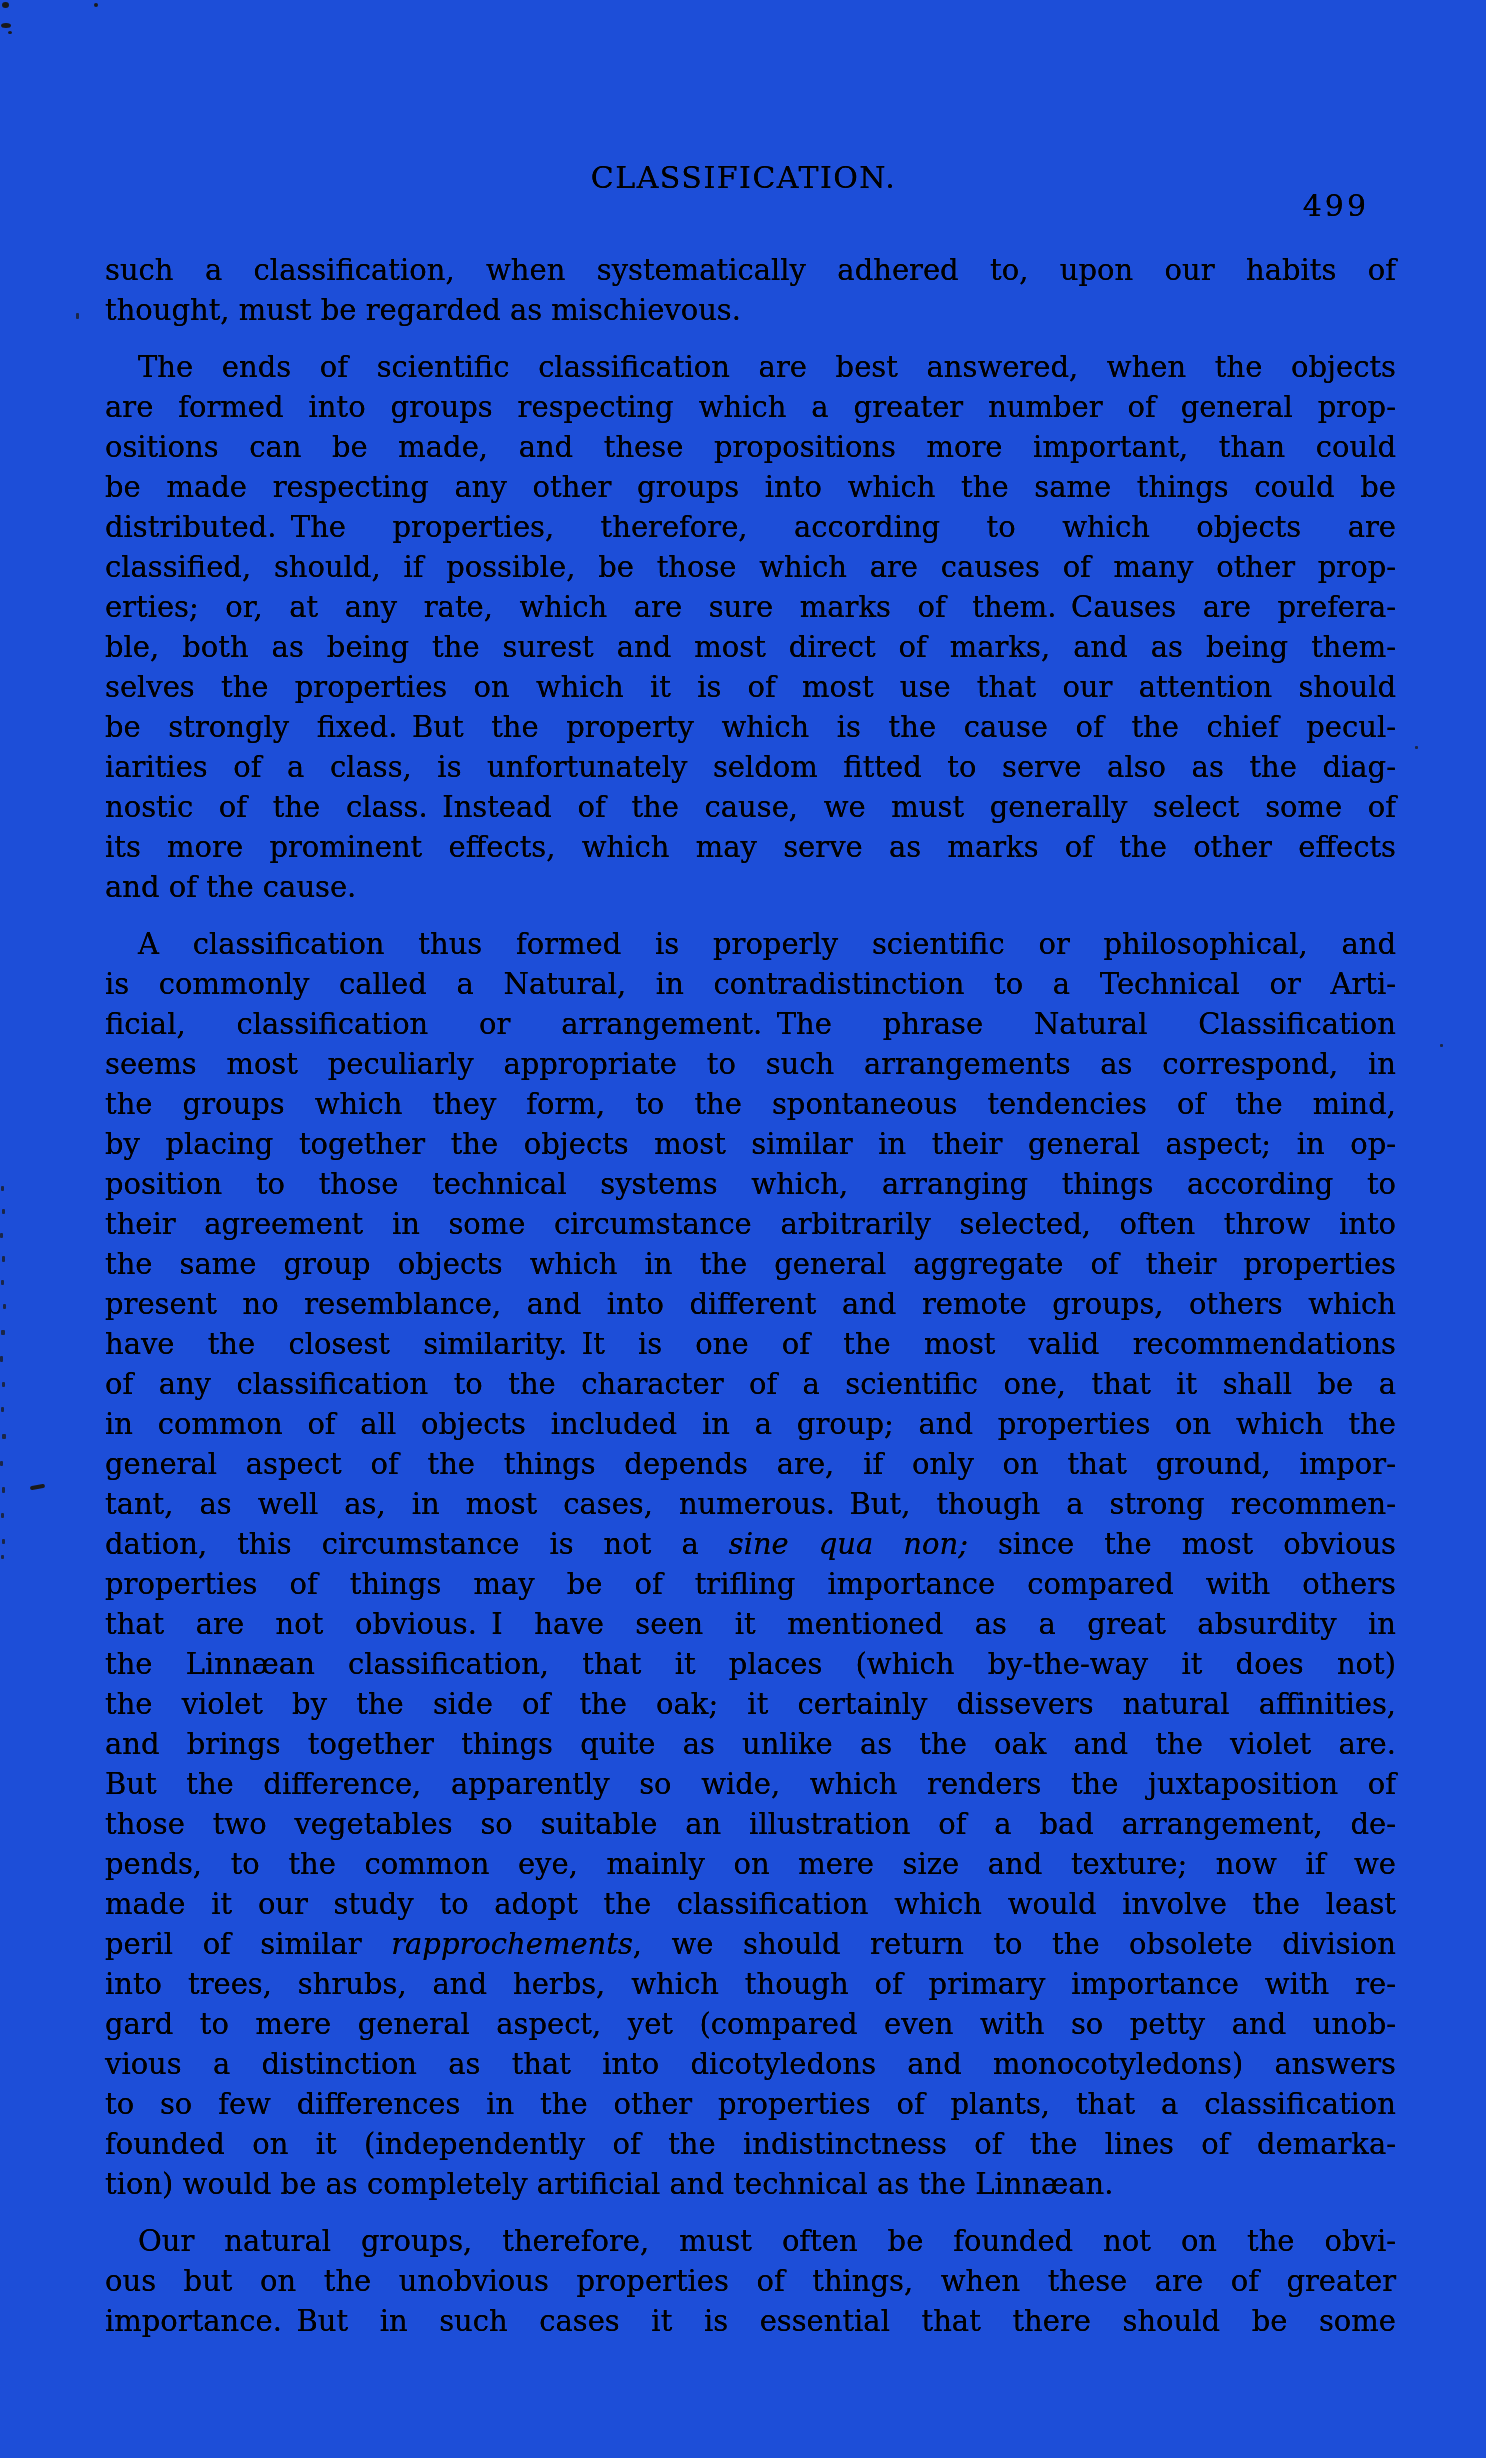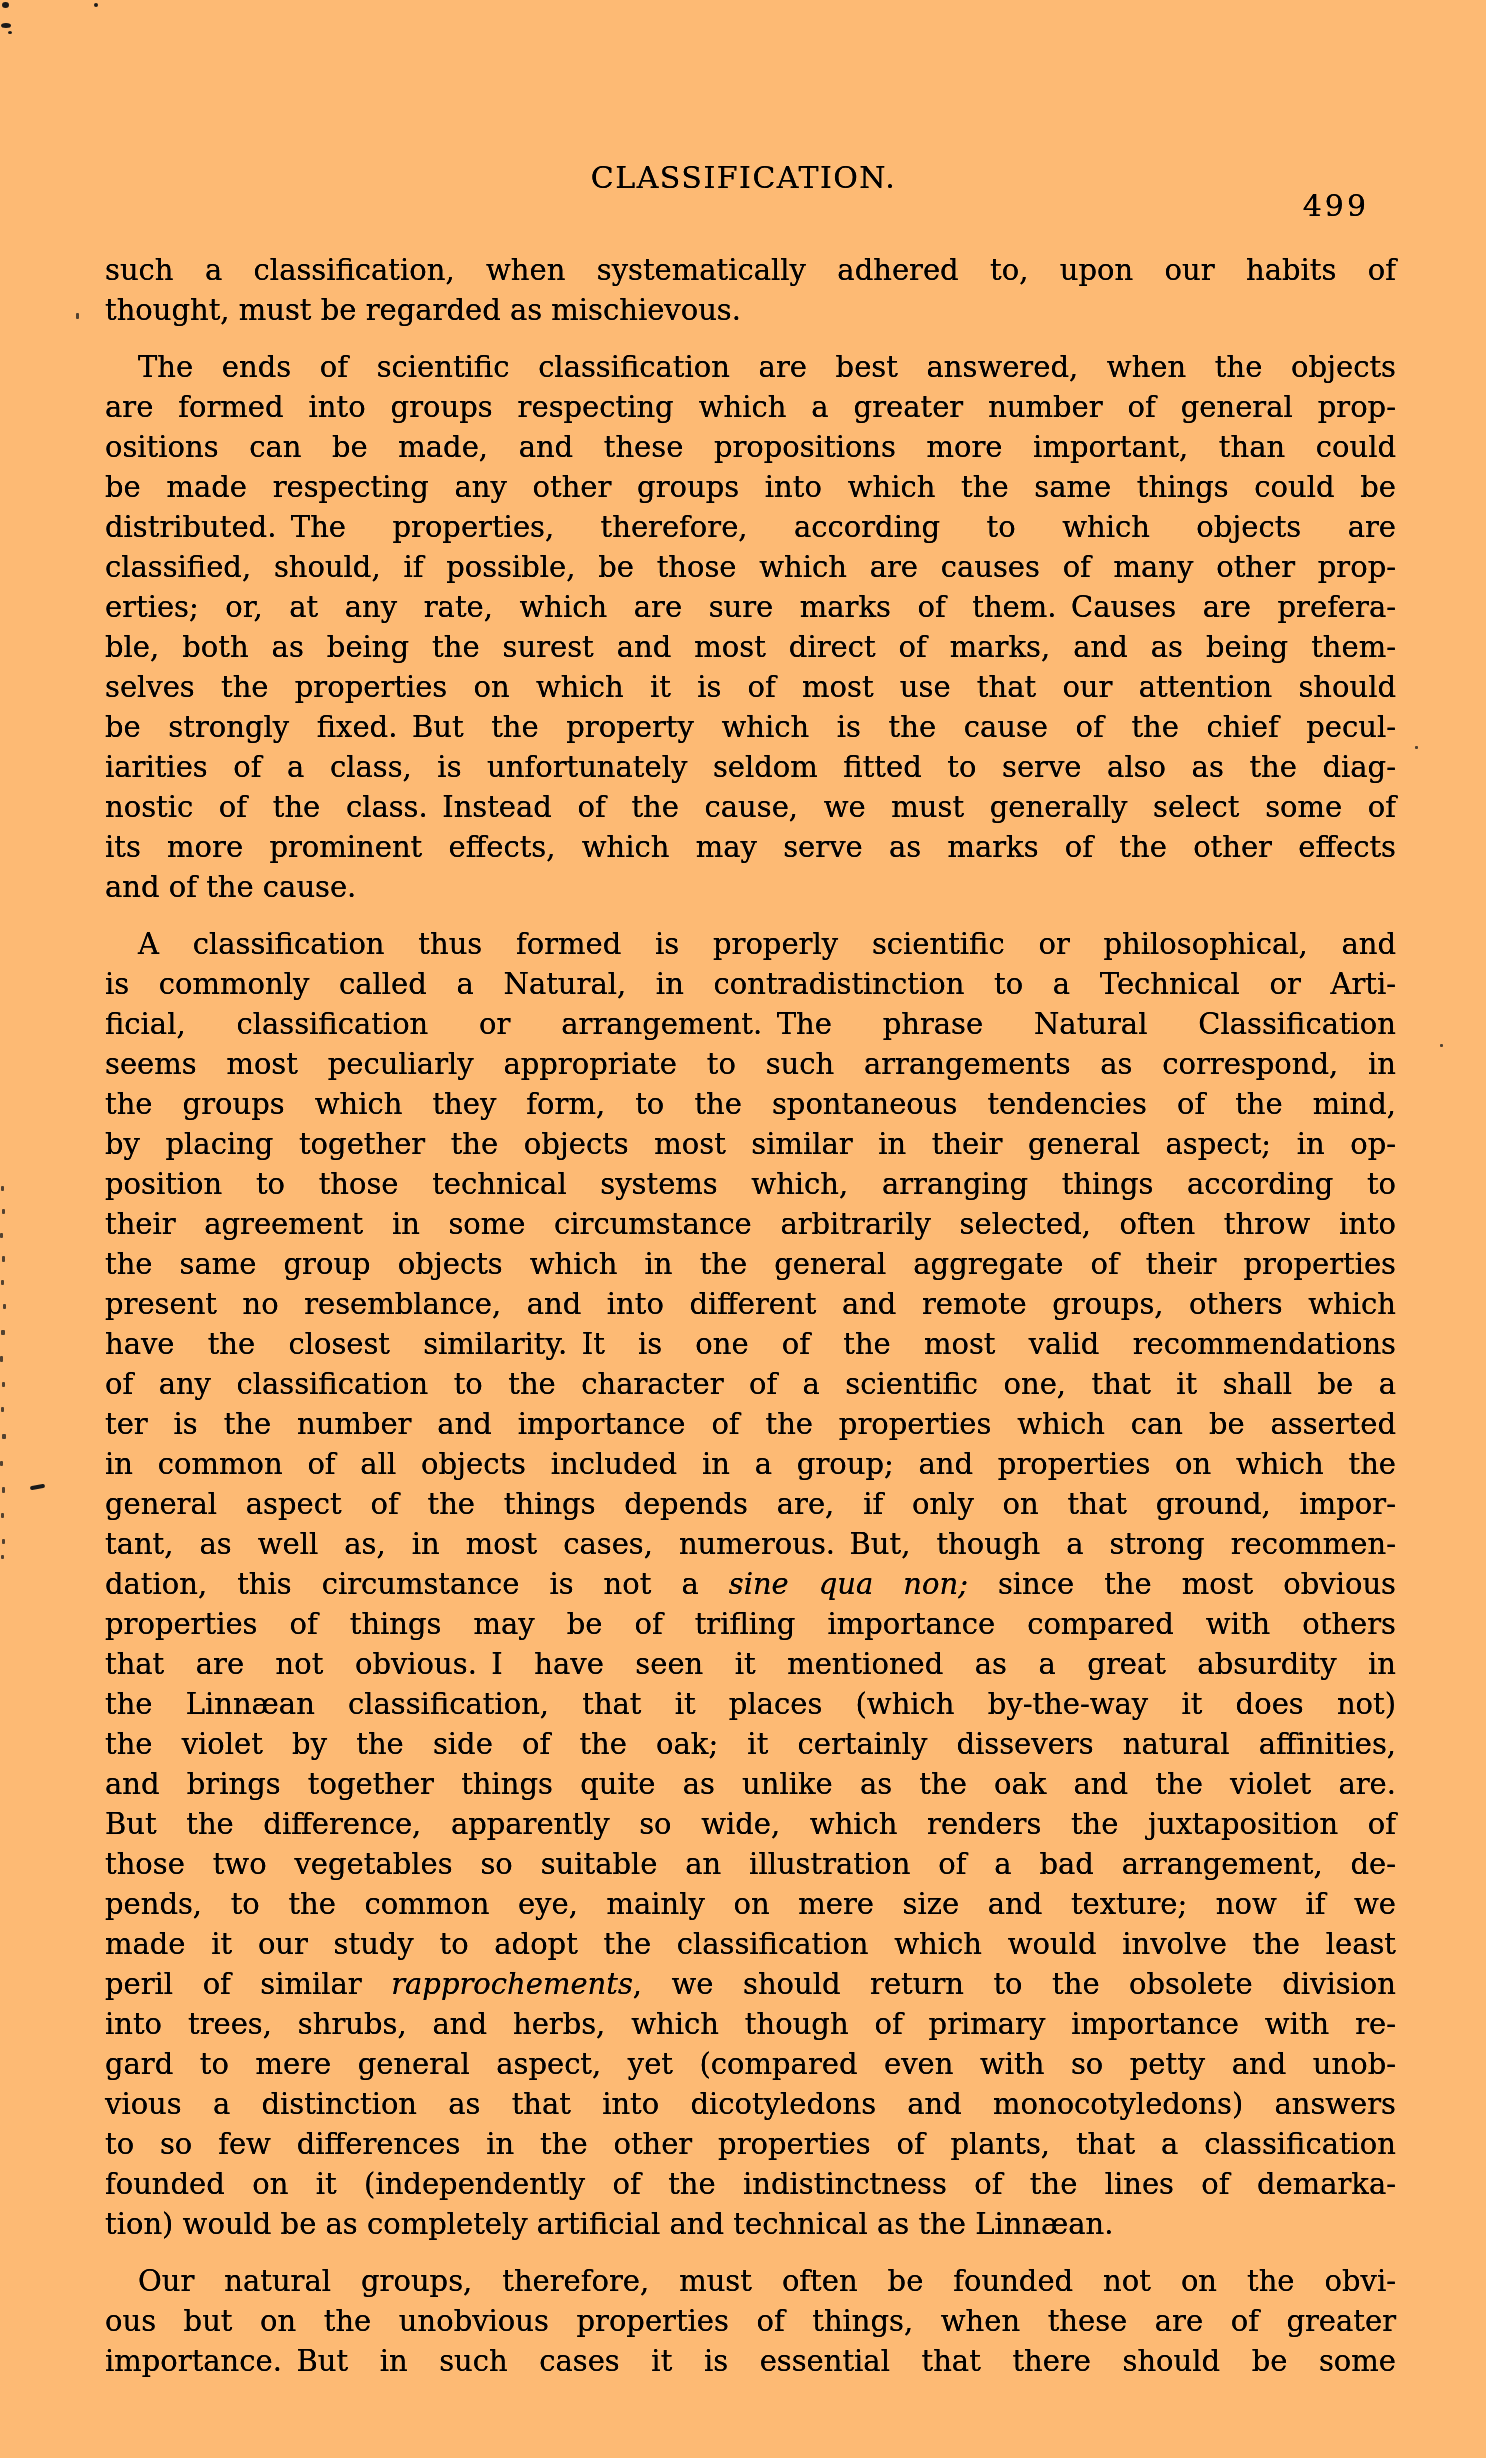--- a/index.html
+++ b/index.html
@@ -1,20 +1,20 @@
 <!DOCTYPE html>
 <html><head>
 <meta charset="utf-8">
 <style>
   html, body { margin: 0; padding: 0; background: #ffffff; }
   .page {
     position: relative;
     width: 1487px;
     height: 2459px;
-    background: #fdba74;
+    background: #1d4ed8;
     color: #000000;
     font-family: "DejaVu Serif", "Liberation Serif", serif;
     overflow: hidden;
   }
   .running-head {
     position: absolute;
     top: 160px;
     left: 0;
     width: 100%;
     text-align: center;
@@ -97,21 +97,20 @@
         <div class="line"><span>ficial, classification or arrangement. The phrase Natural Classification</span></div>
         <div class="line"><span>seems most peculiarly appropriate to such arrangements as correspond, in</span></div>
         <div class="line"><span>the groups which they form, to the spontaneous tendencies of the mind,</span></div>
         <div class="line"><span>by placing together the objects most similar in their general aspect; in op-</span></div>
         <div class="line"><span>position to those technical systems which, arranging things according to</span></div>
         <div class="line"><span>their agreement in some circumstance arbitrarily selected, often throw into</span></div>
         <div class="line"><span>the same group objects which in the general aggregate of their properties</span></div>
         <div class="line"><span>present no resemblance, and into different and remote groups, others which</span></div>
         <div class="line"><span>have the closest similarity. It is one of the most valid recommendations</span></div>
         <div class="line"><span>of any classification to the character of a scientific one, that it shall be a</span></div>
-        <div class="line"><span>ter is the number and importance of the properties which can be asserted</span></div>
         <div class="line"><span>in common of all objects included in a group; and properties on which the</span></div>
         <div class="line"><span>general aspect of the things depends are, if only on that ground, impor-</span></div>
         <div class="line"><span>tant, as well as, in most cases, numerous. But, though a strong recommen-</span></div>
         <div class="line"><span>dation, this circumstance is not a </span><em>sine qua non;</em><span> since the most obvious</span></div>
         <div class="line"><span>properties of things may be of trifling importance compared with others</span></div>
         <div class="line"><span>that are not obvious. I have seen it mentioned as a great absurdity in</span></div>
         <div class="line"><span>the Linnæan classification, that it places (which by-the-way it does not)</span></div>
         <div class="line"><span>the violet by the side of the oak; it certainly dissevers natural affinities,</span></div>
         <div class="line"><span>and brings together things quite as unlike as the oak and the violet are.</span></div>
         <div class="line"><span>But the difference, apparently so wide, which renders the juxtaposition of</span></div>

